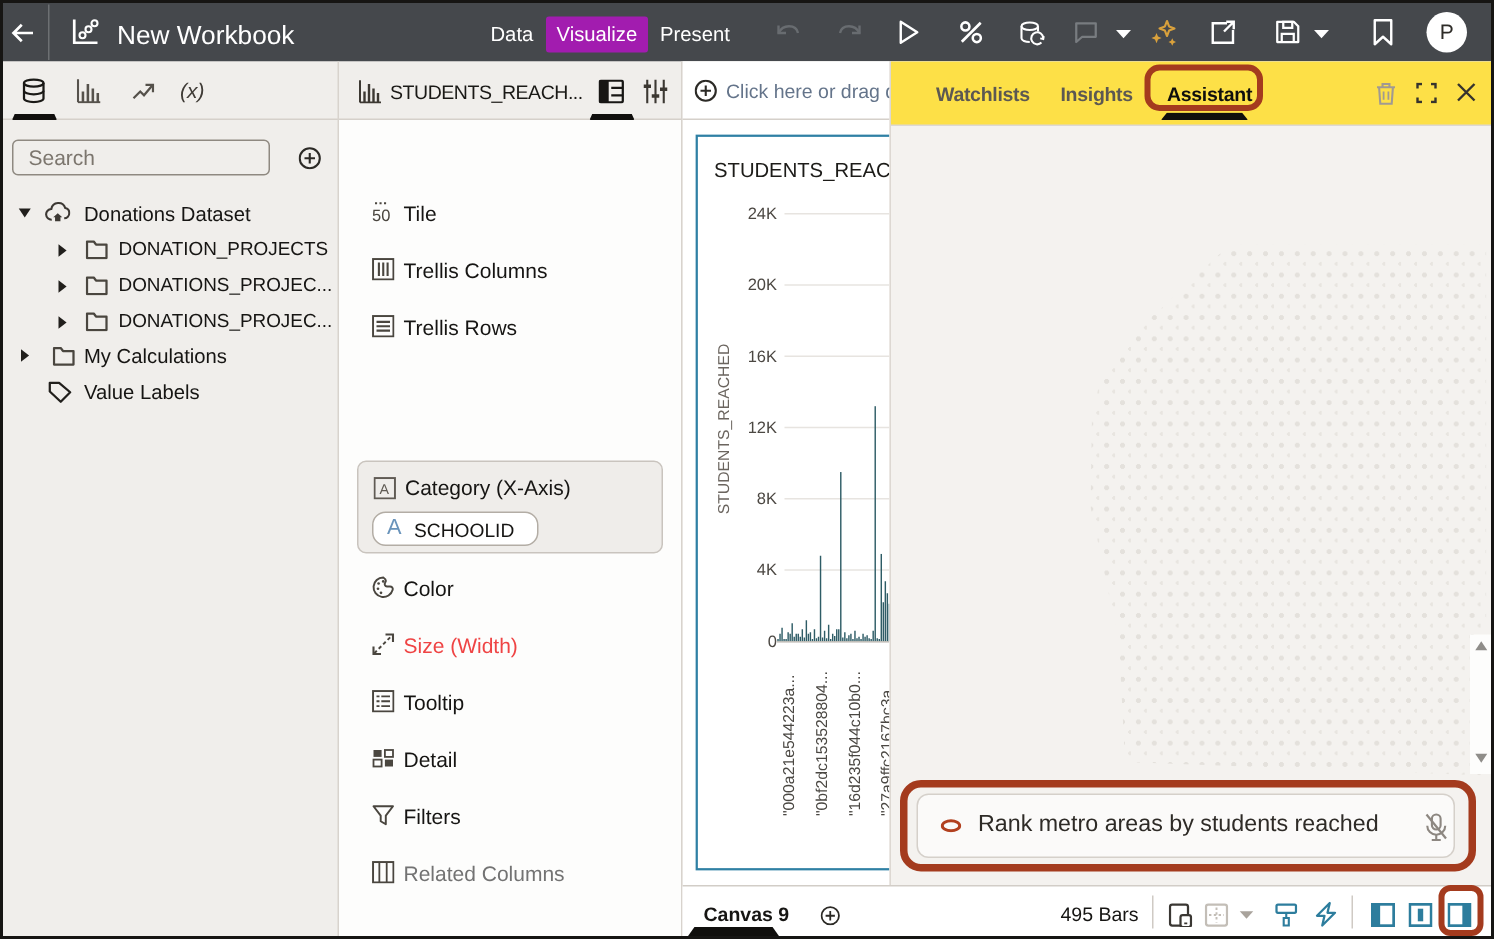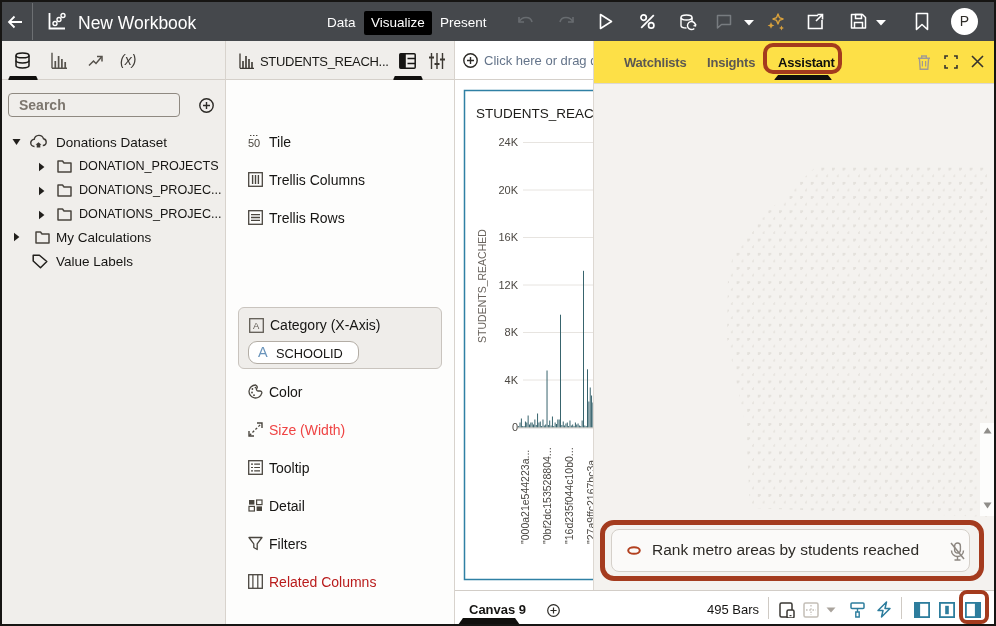--- a/index.html
+++ b/index.html
@@ -5,21 +5,21 @@
   * { margin:0; padding:0; box-sizing:border-box; }
   html,body { width:996px; height:626px; }
   body { position:relative; font-family:"Liberation Sans",sans-serif; background:#f0eeeb; overflow:hidden; }
   .abs { position:absolute; }
   svg { display:block; }
   
   #frame { left:0; top:0; width:996px; height:626px; border:2px solid #161513; z-index:90; pointer-events:none; }
   
   #header { left:2px; top:2px; width:992px; height:39px; background:#45484c; color:#fff; }
   .htab { position:absolute; top:9px; height:24px; line-height:24px; font-size:13.5px; color:#fff; }
-  #viz-tab { background:#000000; border-radius:2px; padding:0 7px; }
+  #viz-tab { background:#a21caf; border-radius:2px; padding:0 7px; }
   #wbtitle { left:76px; top:11px; font-size:17.5px; color:#fff; position:absolute; }
   
   #strip { left:2px; top:41px; width:992px; height:39px; background:#f0eeeb; border-bottom:1px solid #d5d0ca; }
   
   #leftpanel { left:2px; top:80px; width:223px; height:544px; background:#f0eeeb; }
   #vdiv1 { left:225px; top:41px; width:1px; height:583px; background:#d8d3cd; z-index:5;}
   #grammar { left:226px; top:80px; width:228px; height:544px; background:#fdfdfc; }
   #vdiv2 { left:454px; top:41px; width:1px; height:583px; background:#d8d3cd; z-index:5;}
   #canvas { left:455px; top:41px; width:138px; height:549px; background:#fff; }
   #statusbar { left:455px; top:590px; width:539px; height:34px; background:#fff; border-top:1px solid #d2cdc7; z-index:6;}
@@ -156,21 +156,21 @@
 
 <div class="abs" style="left:455px;top:41px;width:138px;height:39px;background:#fff;border-bottom:1px solid #d5d0ca;z-index:3">
   <svg class="abs" style="left:8px;top:12px" width="15" height="15" viewBox="0 0 15 15">
       <circle cx="7.5" cy="7.5" r="6.7" stroke="#2c2a26" stroke-width="1.4" fill="none"></circle>
       <path d="M7.5 4v7M4 7.5h7" stroke="#2c2a26" stroke-width="1.4"></path>
     </svg>
   <div class="t" style="left:29px;top:12px;font-size:13px;color:#64748a">Click here or drag dat</div>
 </div>
 <div id="leftpanel" class="abs">
 
-  <div class="abs" style="left:6px;top:13px;width:172px;height:24px;border:1px solid #8f8981;border-radius:4px;background:#f0eeeb;font-weight:bold;">
+  <div class="abs" style="left:6px;top:13px;width:172px;height:24px;border:1px solid #8f8981;border-radius:4px;background:#f0eeeb;">
     <div class="t" style="left:10px;top:3px;font-size:14px;color:#7c766e">Search</div>
   </div>
   <svg class="abs" style="left:197px;top:18px" width="15" height="15" viewBox="0 0 15 15">
       <circle cx="7.5" cy="7.5" r="6.7" stroke="#2c2a26" stroke-width="1.4" fill="none"></circle>
       <path d="M7.5 4v7M4 7.5h7" stroke="#2c2a26" stroke-width="1.4"></path>
     </svg>
 
   <svg class="abs" style="left:10px;top:58px" width="9" height="8" viewBox="0 0 9 8">
       <path d="M0.5 1h8L4.5 7z" fill="#211f1c"></path>
     </svg>
@@ -283,21 +283,21 @@
 
   <svg class="abs" style="left:22px;top:456px" width="15" height="15" viewBox="0 0 15 15">
       <path d="M1 1.5h13L9.2 7.8v5.7l-3.4-2V7.8z" stroke="#4a463f" stroke-width="1.3" fill="none" stroke-linejoin="round"></path>
     </svg>
   <div class="t" style="left:43px;top:456px;font-size:14px;color:#161513">Filters</div>
 
   <svg class="abs" style="left:22px;top:494px" width="15" height="15" viewBox="0 0 15 15">
     <rect x="0.7" y="0.7" width="13.6" height="13.6" stroke="#4a463f" stroke-width="1.3" fill="none"></rect>
     <path d="M4.9 1v13M9.8 1v13" stroke="#4a463f" stroke-width="1.2"></path>
   </svg>
-  <div class="t" style="left:43px;top:494px;font-size:14px;color:#b91c1c">Related Columns</div>
+  <div class="t" style="left:43px;top:494px;font-size:14px;color:#737373">Related Columns</div>
 </div>
 <div id="canvas" class="abs"></div>
 <svg class="abs" style="left:455px;top:80px;z-index:2" width="138" height="510" viewBox="0 0 138 510">
   <rect x="9.5" y="10.5" width="135" height="489" fill="#fff" stroke="#2f80a4" stroke-width="1.5"></rect>
   <text x="21" y="38" font-size="13.5" fill="#1d1c19" font-family="Liberation Sans">STUDENTS_REACH</text>
   <g font-size="11" fill="#4c4843" font-family="Liberation Sans" text-anchor="end">
     <text x="63" y="66">24K</text>
       <text x="63" y="113.5">20K</text>
       <text x="63" y="161">16K</text>
     <text x="63" y="208.5">12K</text>

